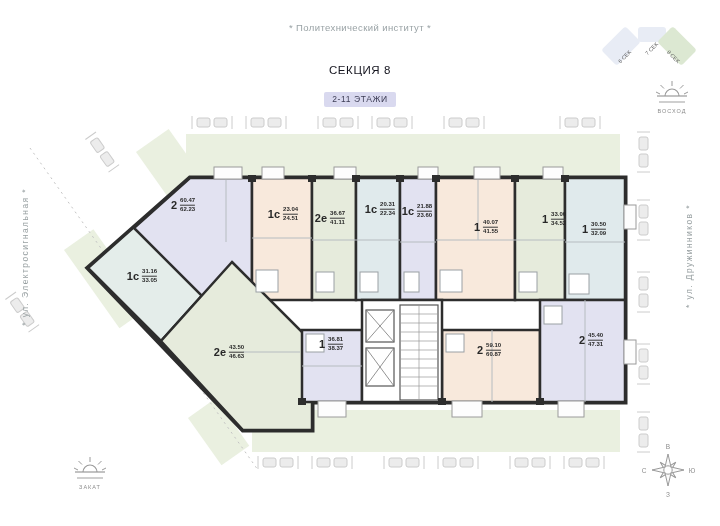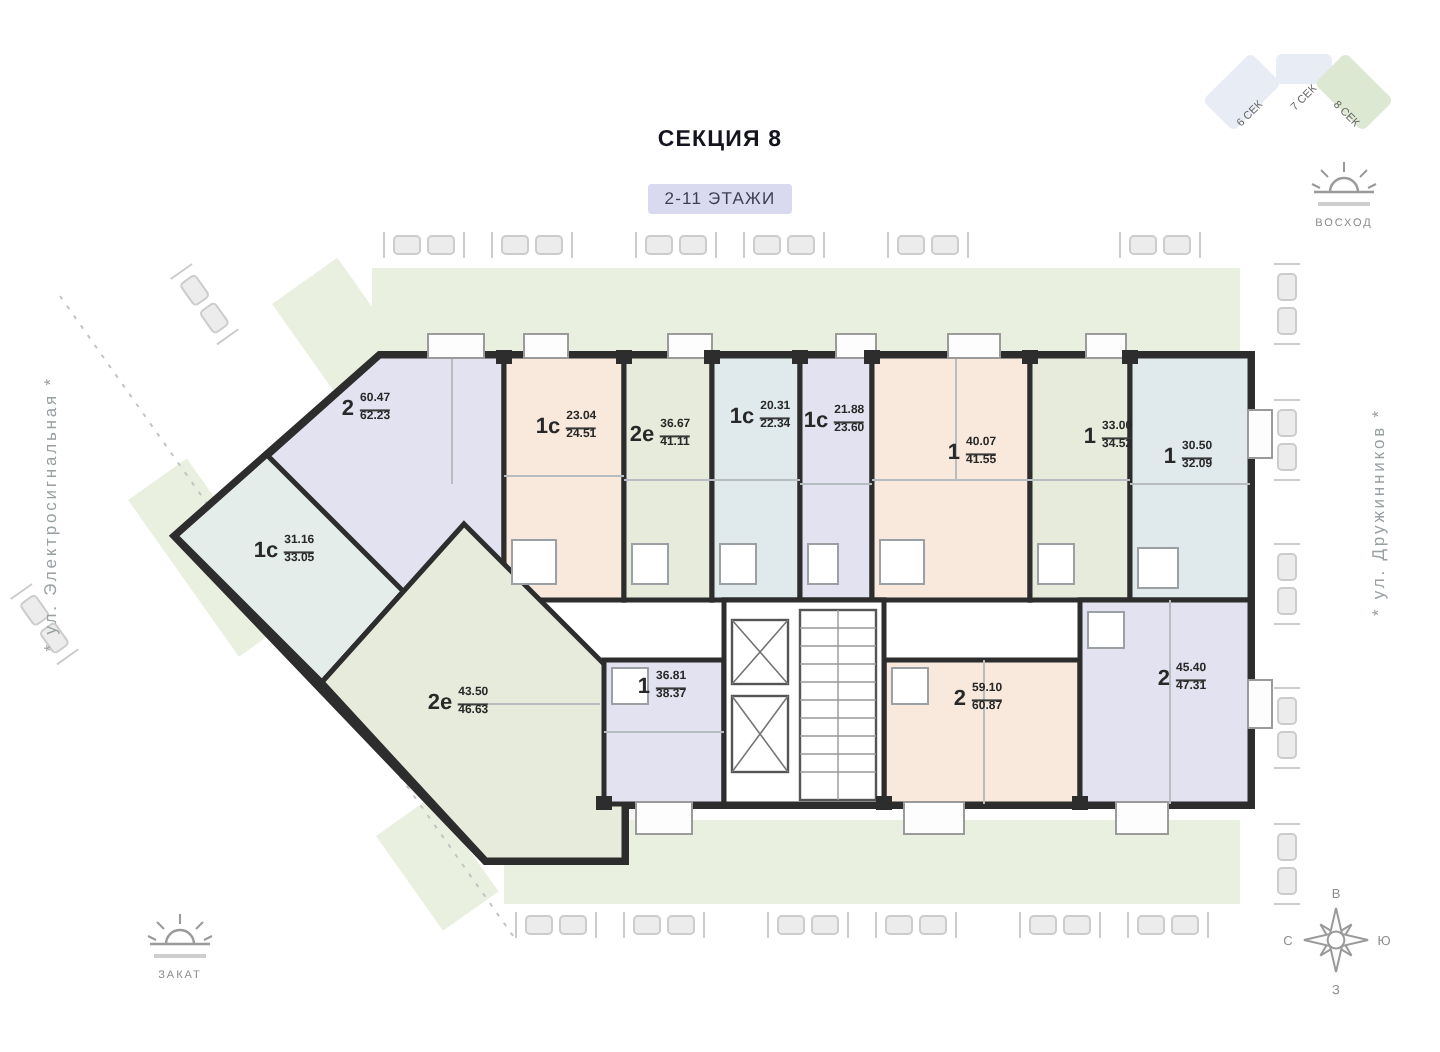--- a/index.html
+++ b/index.html
@@ -8,21 +8,21 @@
   .canvas svg{position:absolute;left:0;top:0;}
 
   .hdr{position:absolute;left:25px;top:24px;}
   .hdr .title{font-size:17px;font-weight:bold;color:#1f1f1f;letter-spacing:.2px;}
   .hdr .subtitle{font-size:10.5px;color:#9b9b9b;margin-top:3px;}
 
   .landmark-top{position:absolute;left:160px;right:160px;top:22px;text-align:center;
     font-size:9.5px;color:#9aa3a6;letter-spacing:.4px;}
 
   .section-block{position:absolute;left:0;right:0;top:64px;text-align:center;}
-  .section-title{font-size:11.5px;font-weight:bold;color:#14141e;letter-spacing:.6px;}
+  .section-title{font-size:11.5px;font-weight:normal;color:#14141e;letter-spacing:.6px;}
   .floors-badge{display:inline-block;margin-top:16px;background:#d9d9ef;color:#3d3d55;
     font-size:8.5px;letter-spacing:.6px;padding:2px 8px 3px;border-radius:2px;}
 
   .street{position:absolute;writing-mode:vertical-rl;transform:rotate(180deg);
     font-size:8.5px;color:#98a0a2;letter-spacing:1.4px;white-space:nowrap;}
   .street.left{left:20px;top:188px;}
   .street.right{left:684px;top:204px;}
 
   .apt-label{position:absolute;transform:translate(-50%,-50%);display:flex;align-items:center;
     gap:3px;color:#282828;white-space:nowrap;}
@@ -195,20 +195,21 @@
     <polygon points="0,-16 3,-3 16,0 3,3 0,16 -3,3 -16,0 -3,-3" fill="#fbfbfb" stroke="#9a9a9a" stroke-width="1"></polygon>
     <circle r="4.2" fill="#ffffff" stroke="#9a9a9a" stroke-width="1"></circle>
     <text x="0" y="-21" font-size="6.5" fill="#8c8c8c" text-anchor="middle">В</text>
     <text x="24" y="2.5" font-size="6.5" fill="#8c8c8c" text-anchor="middle">Ю</text>
     <text x="0" y="27" font-size="6.5" fill="#8c8c8c" text-anchor="middle">З</text>
     <text x="-24" y="2.5" font-size="6.5" fill="#8c8c8c" text-anchor="middle">С</text>
   </g>
 </svg>
 
 
+  <div class="landmark-top">* Политехнический институт *</div>
   <div class="street left">* ул. Электросигнальная *</div>
   <div class="street right">* ул. Дружинников *</div>
 
   <div class="section-block">
     <div class="section-title">СЕКЦИЯ 8</div>
     <div><span class="floors-badge">2-11 ЭТАЖИ</span></div>
   </div>
 
   <div class="apt-label" style="left:142px;top:276px">
     <span class="apt-type">1с</span>

